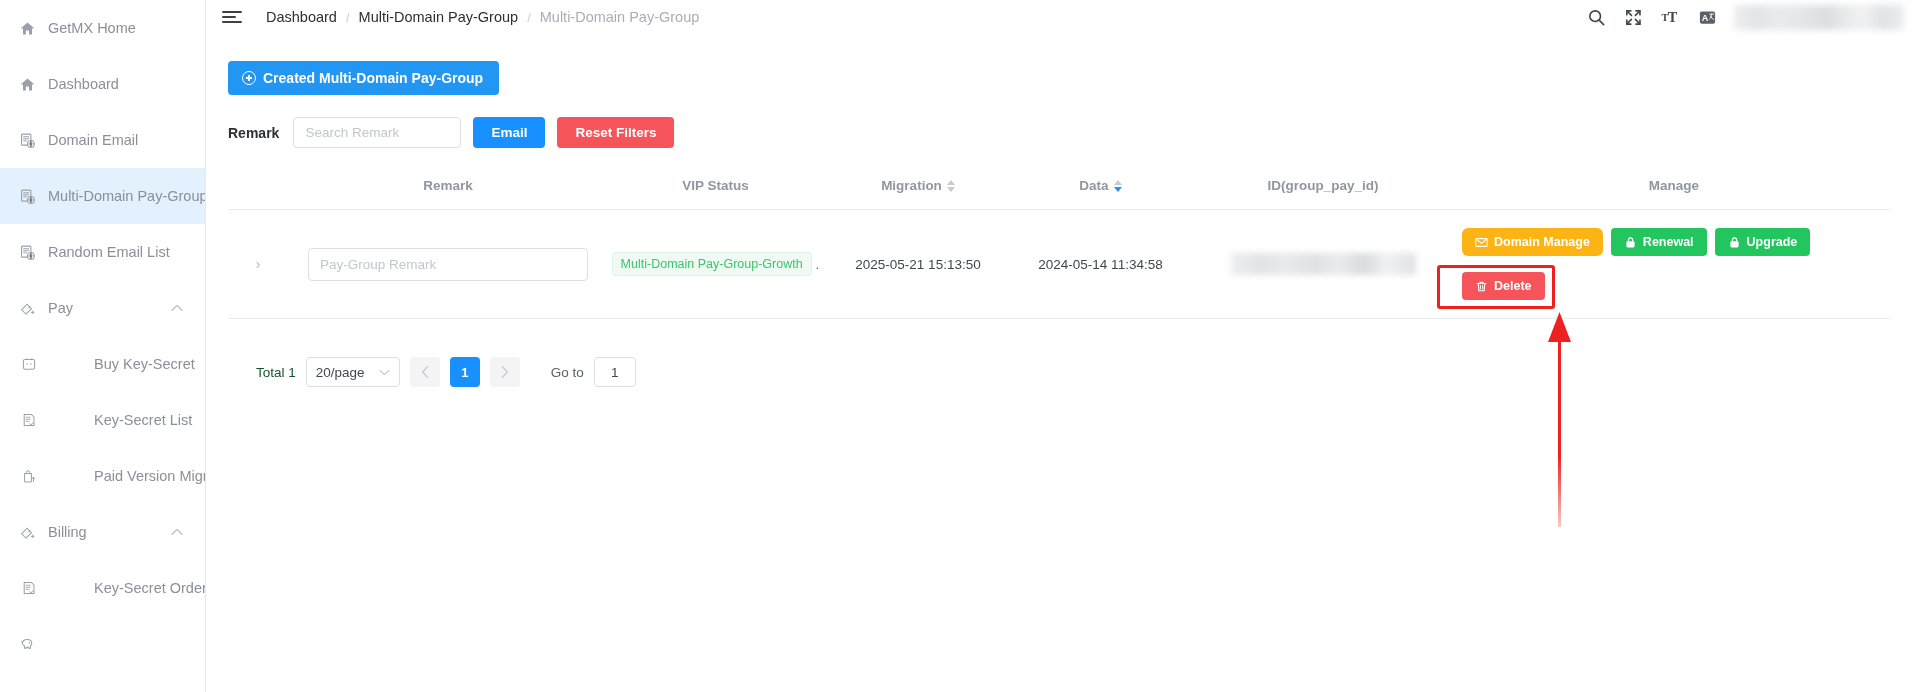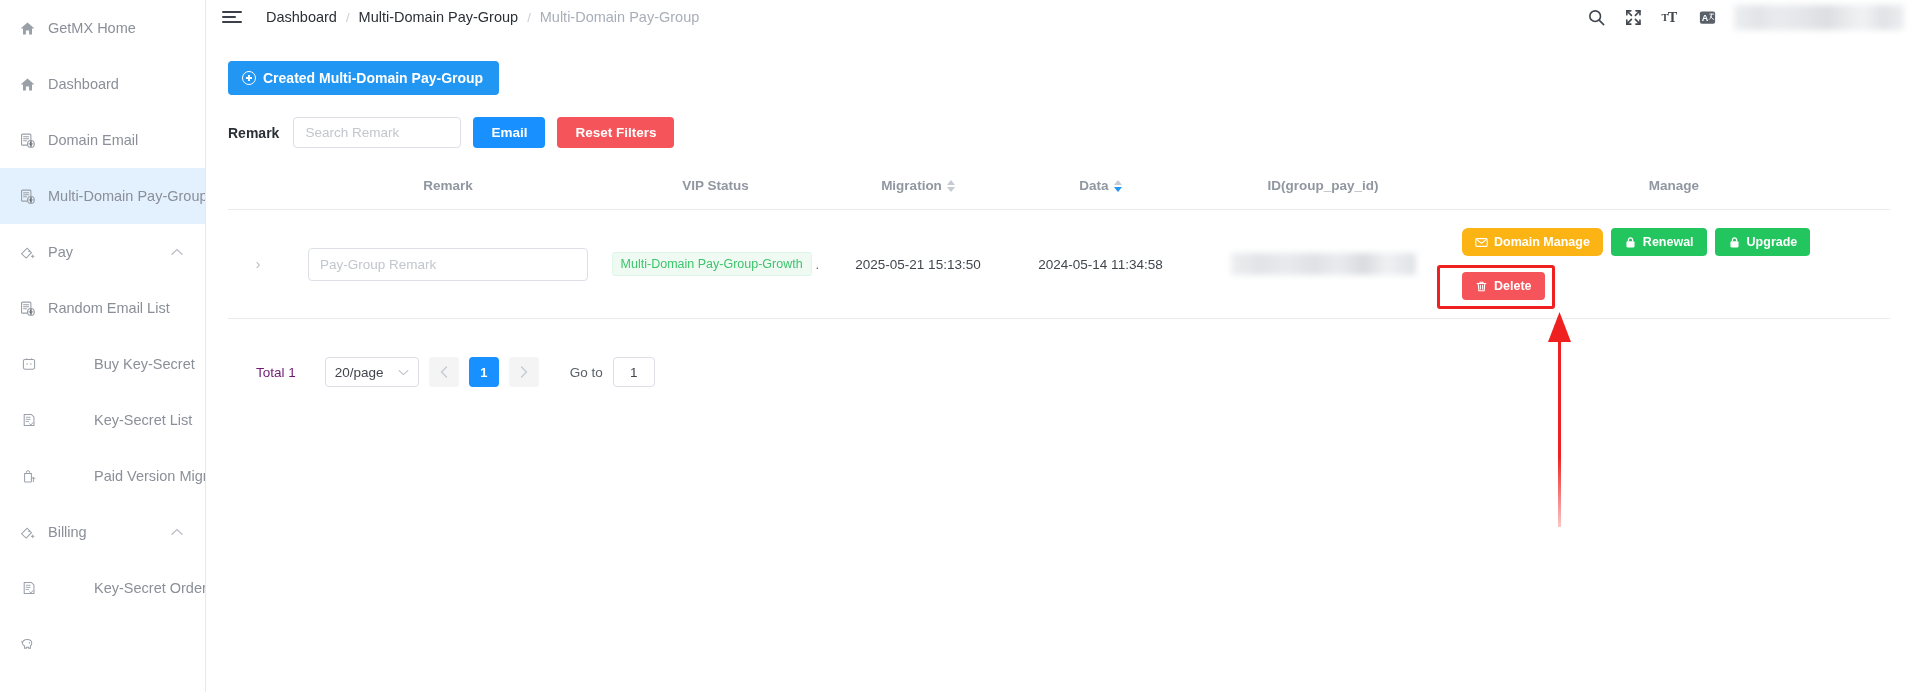--- a/index.html
+++ b/index.html
@@ -203,21 +203,21 @@
     border: 3px solid #ee2020; border-radius: 3px;
     pointer-events: none;
   }
 
   
   .arrow-anno { position: absolute; left: 1541px; top: 312px; width: 40px; height: 215px;
                 pointer-events: none; }
 
   
   .pagination { display: flex; align-items: center; gap: 10px; margin-top: 38px; padding-left: 28px; }
-  .total { font-size: 13.5px; color: #701a75; margin-right: 19px; }
+  .total { font-size: 13.5px; color: #14532d; margin-right: 0; }
   .page-size {
     display: inline-flex; align-items: center; justify-content: space-between;
     width: 94px; height: 30px;
     border: 1px solid #dcdfe6; border-radius: 4px;
     padding: 0 9px; font-size: 13.5px; color: #41464e; cursor: pointer;
   }
   .page-size .chev { color: #bcc1c8; font-size: 10px; }
   .pg-btn {
     min-width: 30px; height: 30px;
     display: inline-flex; align-items: center; justify-content: center;
@@ -277,46 +277,46 @@
         <svg width="17" height="17" viewBox="0 0 20 20">
           <rect x="3" y="2.5" width="11" height="13" rx="1.2" fill="none" stroke="#9aa0a8" stroke-width="1.3"></rect>
           <path d="M5.4 5.6h6M5.4 8h6M5.4 10.4h3.4" stroke="#9aa0a8" stroke-width="1.2" stroke-linecap="round"></path>
           <circle cx="14" cy="14" r="4" fill="#e3f0fd" stroke="#9aa0a8" stroke-width="1.2"></circle>
           <path d="M10 14h8M14 10a8 8 0 0 1 0 8M14 10a8 8 0 0 0 0 8" stroke="#9aa0a8" stroke-width="1"></path>
         </svg>
       </span>
       <span class="nav-label">Multi-Domain Pay-Group</span>
     </div>
 
+    <div class="nav-item">
+      <span class="ico">
+        <svg width="17" height="17" viewBox="0 0 20 20">
+          <rect x="3" y="2.5" width="11" height="13" rx="1.2" fill="none" stroke="#9aa0a8" stroke-width="1.3"></rect>
+          <path d="M5.4 5.6h6M5.4 8h6M5.4 10.4h3.4" stroke="#9aa0a8" stroke-width="1.2" stroke-linecap="round"></path>
+          <circle cx="14" cy="14" r="4" fill="#fff" stroke="#9aa0a8" stroke-width="1.2"></circle>
+          <path d="M10 14h8M14 10a8 8 0 0 1 0 8M14 10a8 8 0 0 0 0 8" stroke="#9aa0a8" stroke-width="1"></path>
+        </svg>
+      </span>
+      <span class="nav-label">Random Email List</span>
+    </div>
+
     <div class="nav-item group">
       <span class="ico">
         <svg width="17" height="17" viewBox="0 0 20 20">
           <path d="M3 11.5 9.5 5l5.2 5.2-6.3 6.3z" fill="none" stroke="#9aa0a8" stroke-width="1.2"></path>
           <circle cx="12" cy="8.6" r="1" fill="#9aa0a8"></circle>
           <path d="M14.5 14.5h3.2M16.1 12.9v3.2" stroke="#9aa0a8" stroke-width="1.1" stroke-linecap="round"></path>
         </svg>
       </span>
       <span class="nav-label">Pay</span>
       <span class="caret">
         <svg width="12" height="8" viewBox="0 0 12 8">
             <path d="M1 6.2 6 1.6l5 4.6" fill="none" stroke="#b9bec6" stroke-width="1.3" stroke-linecap="round"></path>
           </svg>
       </span>
-    </div>
-
-    <div class="nav-item">
-      <span class="ico">
-        <svg width="17" height="17" viewBox="0 0 20 20">
-          <rect x="3" y="2.5" width="11" height="13" rx="1.2" fill="none" stroke="#9aa0a8" stroke-width="1.3"></rect>
-          <path d="M5.4 5.6h6M5.4 8h6M5.4 10.4h3.4" stroke="#9aa0a8" stroke-width="1.2" stroke-linecap="round"></path>
-          <circle cx="14" cy="14" r="4" fill="#fff" stroke="#9aa0a8" stroke-width="1.2"></circle>
-          <path d="M10 14h8M14 10a8 8 0 0 1 0 8M14 10a8 8 0 0 0 0 8" stroke="#9aa0a8" stroke-width="1"></path>
-        </svg>
-      </span>
-      <span class="nav-label">Random Email List</span>
     </div>
 
     <div class="nav-item sub">
       <span class="ico">
         <svg width="16" height="16" viewBox="0 0 20 20">
           <rect x="3" y="4.5" width="14" height="12" rx="2" fill="none" stroke="#9aa0a8" stroke-width="1.3"></rect>
           <path d="M7 4.5V3.4M13 4.5V3.4" stroke="#9aa0a8" stroke-width="1.3" stroke-linecap="round"></path>
           <circle cx="7.6" cy="10" r="0.9" fill="#9aa0a8"></circle>
             <circle cx="12.4" cy="10" r="0.9" fill="#9aa0a8"></circle>
         </svg>

